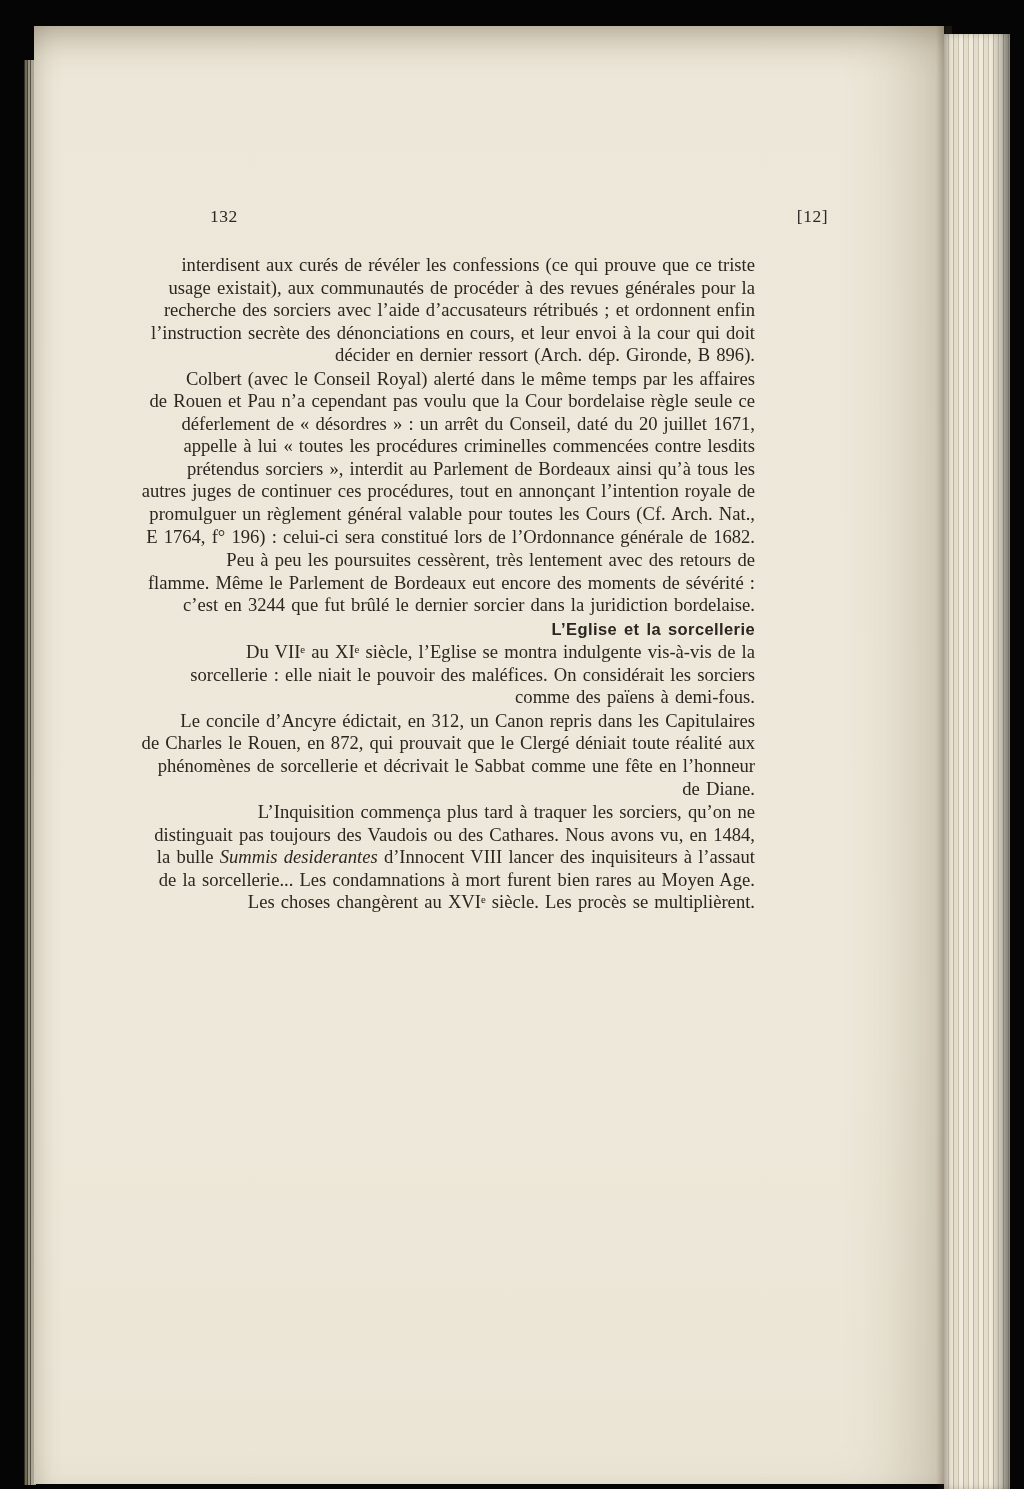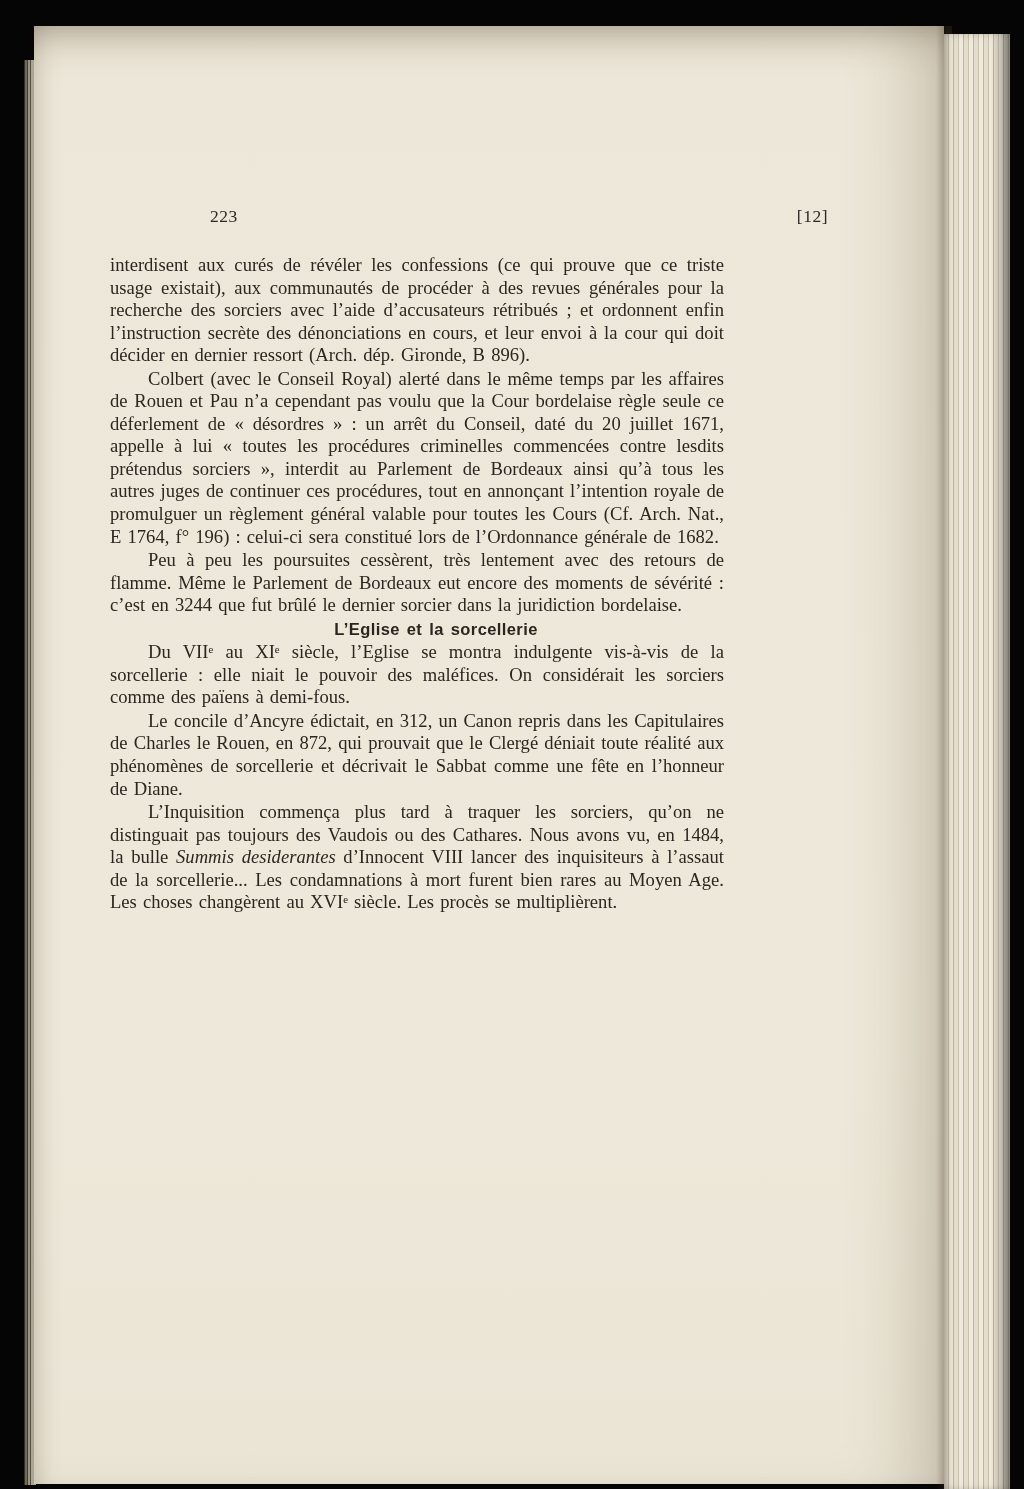--- a/index.html
+++ b/index.html
@@ -74,31 +74,32 @@
   }
   .running-title {
     font-size: 16.5px;
     letter-spacing: 1.6px;
     word-spacing: 5px;
   }
   .page-num, .issue-num { font-size: 17.5px; letter-spacing: .5px; }
 
   
   .textblock {
-    margin: 27px 116px 0 76px;
+    margin: 27px 116px 0 107px;
     width: 614px;
     text-align: justify;
     font-size: 18.6px;
     line-height: 22.55px;
     color: #2b2720;
     word-spacing: 1.5px;
   }
   .textblock p {
     margin: 0 0 1px 0;
     text-indent: 38px;
+    text-align: right;
   }
   .textblock p.noindent { text-indent: 0; }
   .section-heading {
     font-family: "Liberation Sans", "DejaVu Sans", sans-serif;
     font-weight: bold;
     font-size: 16.5px;
     letter-spacing: .4px;
     word-spacing: 2px;
     text-align: center;
     text-indent: 0;
@@ -109,21 +110,21 @@
 </style>
 </head>
 <body>
 
 <div class="scan">
   <div class="edges-left"></div>
 
   <div class="page">
 
     <div class="header">
-      <span class="page-num">223</span>
+      <span class="page-num">132</span>
       <span class="issue-num">[12]</span>
     </div>
 
     <div class="textblock">
       <p class="noindent">interdisent aux curés de révéler les confessions (ce qui prouve que ce triste usage existait), aux communautés de procéder à des revues générales pour la recherche des sorciers avec l’aide d’accusateurs rétribués ; et ordonnent enfin l’instruction secrète des dénonciations en cours, et leur envoi à la cour qui doit décider en dernier ressort (Arch. dép. Gironde, B 896).</p>
       <p>Colbert (avec le Conseil Royal) alerté dans le même temps par les affaires de Rouen et Pau n’a cependant pas voulu que la Cour bordelaise règle seule ce déferlement de « désordres » : un arrêt du Conseil, daté du 20 juillet 1671, appelle à lui « toutes les procédures criminelles commencées contre lesdits prétendus sorciers », interdit au Parlement de Bordeaux ainsi qu’à tous les autres juges de continuer ces procédures, tout en annonçant l’intention royale de promulguer un règlement général valable pour toutes les Cours (Cf. Arch. Nat., E 1764, f° 196) : celui-ci sera constitué lors de l’Ordonnance générale de 1682.</p>
       <p>Peu à peu les poursuites cessèrent, très lentement avec des retours de flamme. Même le Parlement de Bordeaux eut encore des moments de sévérité : c’est en 3244 que fut brûlé le dernier sorcier dans la juridiction bordelaise.</p>
 
       <p class="section-heading">L’Eglise et la sorcellerie</p>
 

